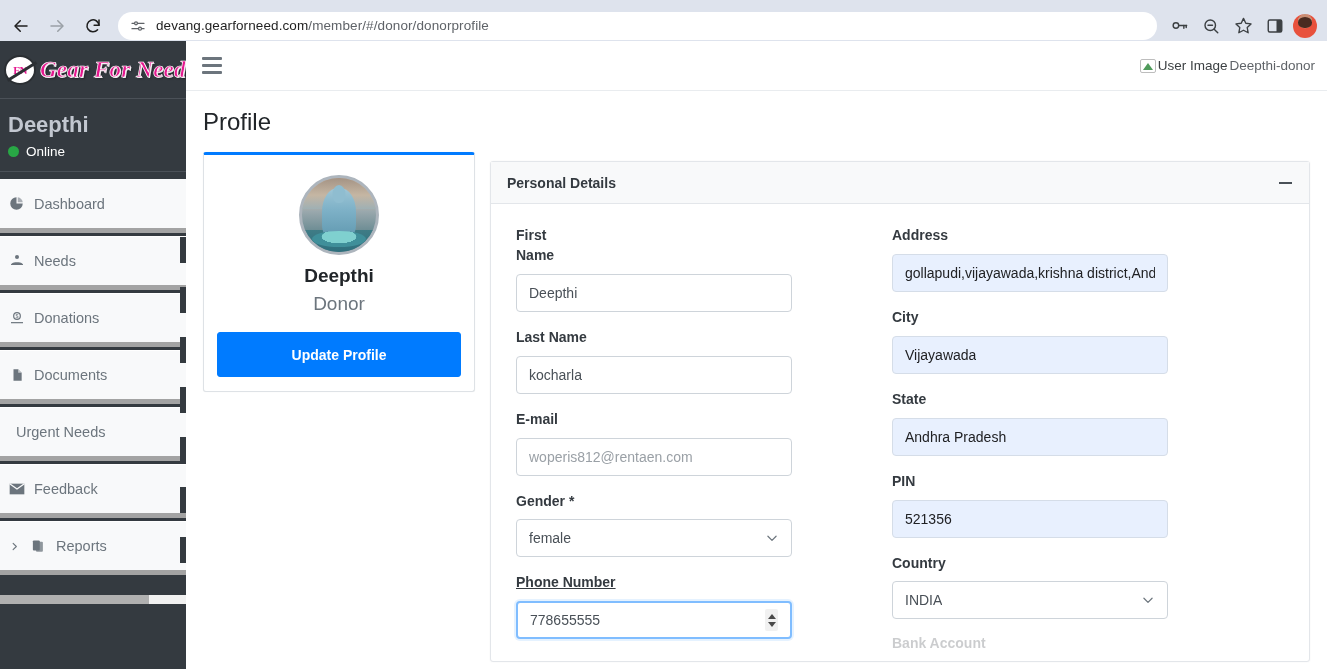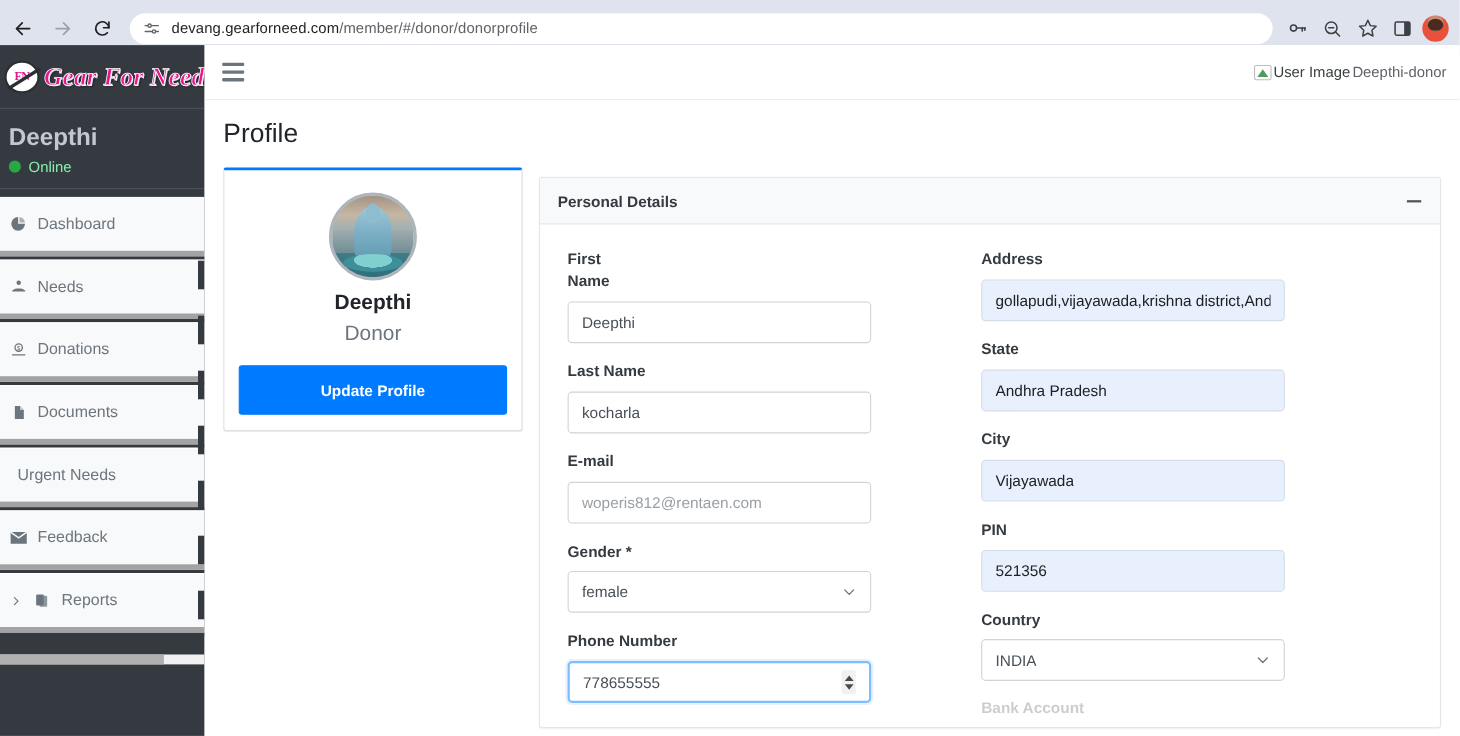--- a/index.html
+++ b/index.html
@@ -79,21 +79,21 @@
   #brand-text {
     font-family: "Liberation Serif", serif;
     font-size: 23px; font-weight: bold; font-style: italic;
     color: #e5178f;
     -webkit-text-stroke: 0.7px #ffffff;
     text-shadow: 1px 1px 0 rgba(255,255,255,.9), 2px 2px 2px rgba(0,0,0,.35);
     letter-spacing: .2px; white-space: nowrap;
   }
   #user-block { padding: 14px 0 12px 8px; border-bottom: 1px solid #4b5158; }
   #user-name { font-size: 22px; font-weight: bold; color: #c2c7d0; line-height: 1.1; }
-  #user-status { margin-top: 7px; font-size: 13.5px; color: #86efac; display: flex; align-items: center; gap: 7px; }
+  #user-status { margin-top: 7px; font-size: 13.5px; color: #ffffff; display: flex; align-items: center; gap: 7px; }
   #status-dot { width: 11px; height: 11px; border-radius: 50%; background: #28a745; display: inline-block; }
 
   #nav-list { margin-top: 7px; }
   .nav-item {
     height: 54px; background: #f8f9fa; margin-bottom: 0;
     display: flex; align-items: center; gap: 9px;
     padding-left: 8px; position: relative;
     border-top: 1px solid #ffffff; border-bottom: 5px solid #a3a3a3;
   }
   .nav-item:first-child { border-top: none; }
@@ -461,47 +461,47 @@
                 <div class="field">
                   <div class="field-label" style="white-space: pre-line;">Gender *</div>
                   <div class="ctrl">
                     <span class="val">female</span>
                     <span class="chev"><svg width="14" height="14" viewBox="0 0 24 24" fill="none" stroke="#6c757d" stroke-width="2.1" stroke-linecap="round" stroke-linejoin="round">
                         <polyline points="5 9 12 16 19 9"></polyline>
                       </svg></span>
                   </div>
                 </div>
                 <div class="field">
-                  <div class="field-label" style="white-space: pre-line;">Phone Number</div>
+                  <div class="field-label" style="white-space: pre-line; text-decoration: underline;">Phone Number</div>
                   <div class="ctrl focused">
                     <span class="val">778655555</span>
                     <span class="spinner">
                       <span class="up"></span>
                       <span class="dn"></span>
                     </span>
                   </div>
                 </div>
               </div>
             <div class="form-col" id="right-col">
                 <div class="field">
                   <div class="field-label" style="white-space: pre-line;">Address</div>
                   <div class="ctrl autofill">
                     <span class="val">gollapudi,vijayawada,krishna district,Andhra l</span>
                   </div>
                 </div>
                 <div class="field">
+                  <div class="field-label" style="white-space: pre-line;">City</div>
+                  <div class="ctrl autofill">
+                    <span class="val">Vijayawada</span>
+                  </div>
+                </div>
+                <div class="field">
                   <div class="field-label" style="white-space: pre-line;">State</div>
                   <div class="ctrl autofill">
                     <span class="val">Andhra Pradesh</span>
-                  </div>
-                </div>
-                <div class="field">
-                  <div class="field-label" style="white-space: pre-line;">City</div>
-                  <div class="ctrl autofill">
-                    <span class="val">Vijayawada</span>
                   </div>
                 </div>
                 <div class="field">
                   <div class="field-label" style="white-space: pre-line;">PIN</div>
                   <div class="ctrl autofill">
                     <span class="val">521356</span>
                   </div>
                 </div>
                 <div class="field">
                   <div class="field-label" style="white-space: pre-line;">Country</div>

